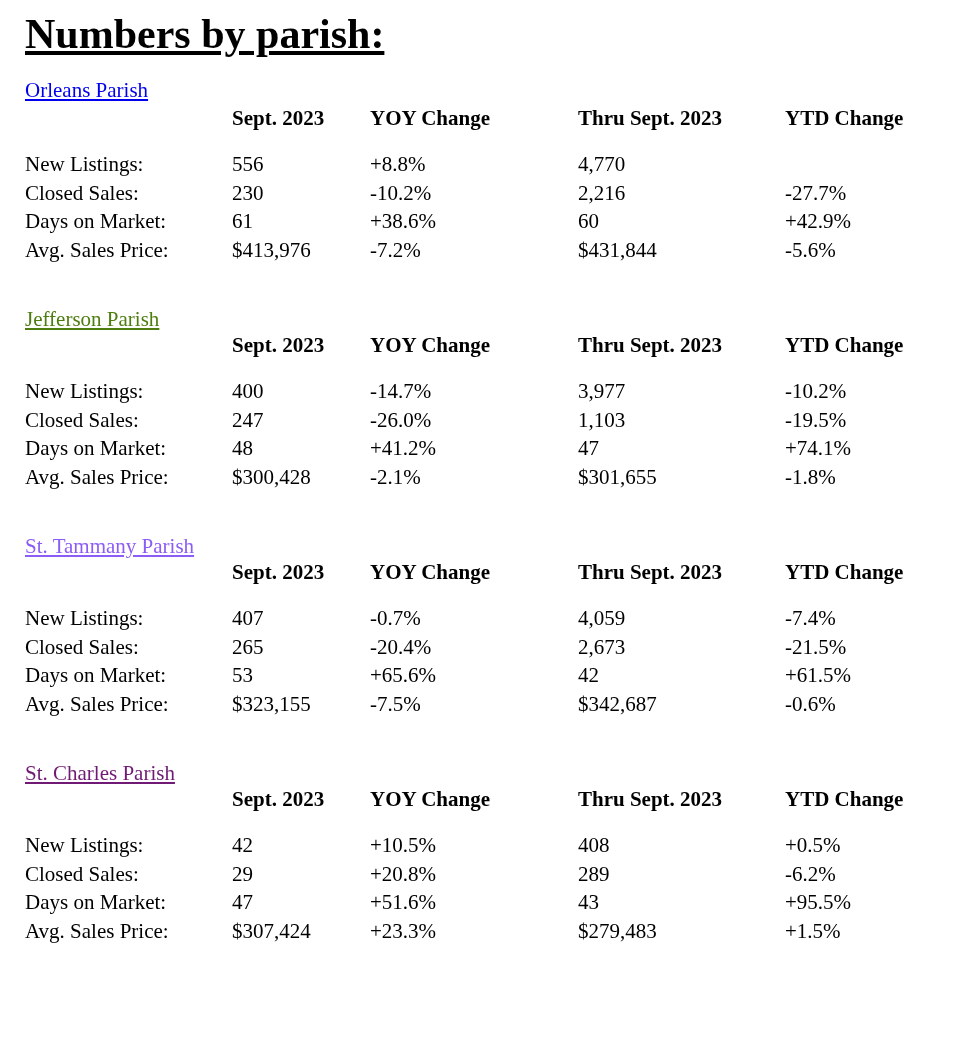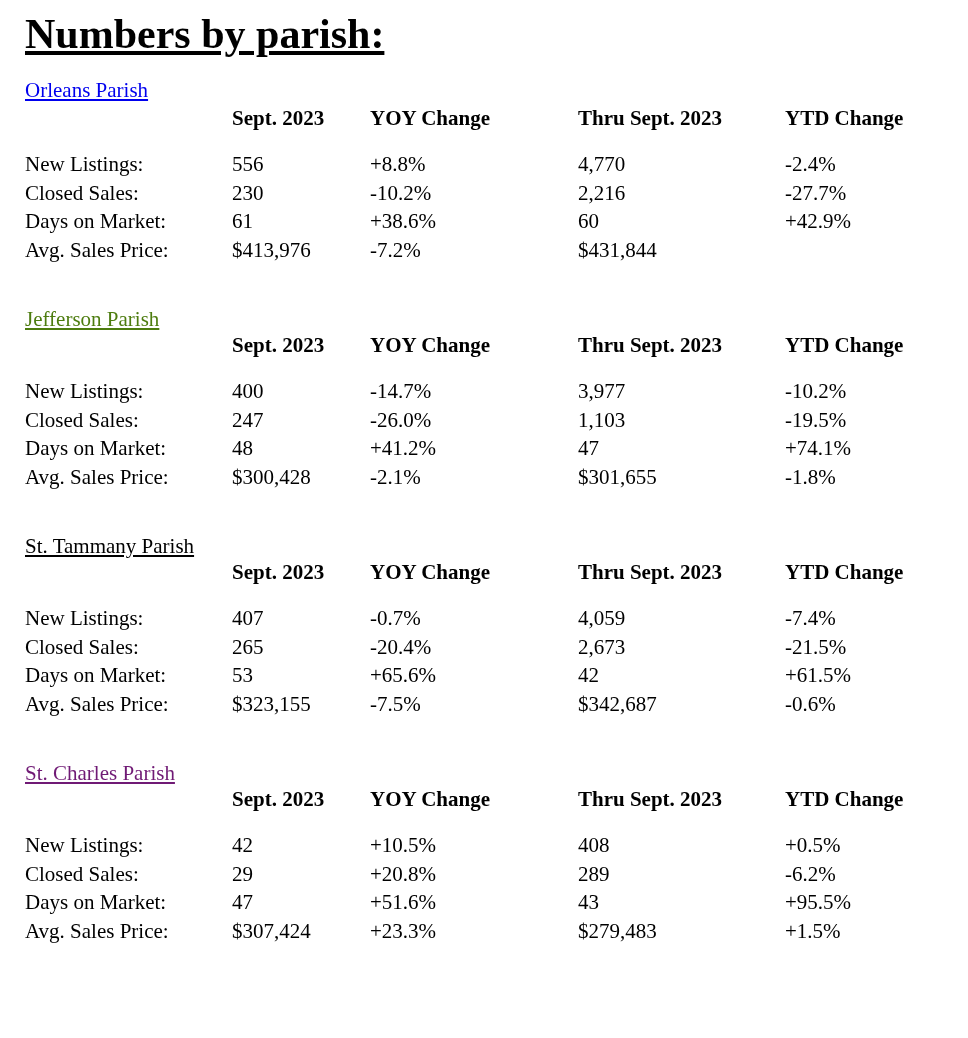--- a/index.html
+++ b/index.html
@@ -56,41 +56,41 @@
     <div class="cell">Sept. 2023</div>
     <div class="cell">YOY Change</div>
     <div class="cell">Thru Sept. 2023</div>
     <div class="cell">YTD Change</div>
   </div>
   <div class="grid data-row">
     <div class="cell label">New Listings:</div>
     <div class="cell">556</div>
     <div class="cell">+8.8%</div>
     <div class="cell">4,770</div>
-    <div class="cell">-2.4%</div>
   </div>
   <div class="grid data-row">
     <div class="cell label">Closed Sales:</div>
     <div class="cell">230</div>
     <div class="cell">-10.2%</div>
     <div class="cell">2,216</div>
     <div class="cell">-27.7%</div>
   </div>
   <div class="grid data-row">
     <div class="cell label">Days on Market:</div>
     <div class="cell">61</div>
     <div class="cell">+38.6%</div>
     <div class="cell">60</div>
     <div class="cell">+42.9%</div>
   </div>
   <div class="grid data-row">
     <div class="cell label">Avg. Sales Price:</div>
     <div class="cell">$413,976</div>
     <div class="cell">-7.2%</div>
     <div class="cell">$431,844</div>
+    <div class="cell">-5.6%</div>
   </div>
 </div>
 
 <div class="section">
   <a class="plink" style="color: #4d7c0f;">Jefferson Parish</a>
   <div class="grid header-row">
     <div class="cell"></div>
     <div class="cell">Sept. 2023</div>
     <div class="cell">YOY Change</div>
     <div class="cell">Thru Sept. 2023</div>
@@ -120,21 +120,21 @@
   <div class="grid data-row">
     <div class="cell label">Avg. Sales Price:</div>
     <div class="cell">$300,428</div>
     <div class="cell">-2.1%</div>
     <div class="cell">$301,655</div>
     <div class="cell">-1.8%</div>
   </div>
 </div>
 
 <div class="section">
-  <a class="plink" style="color: #000000;">St. Tammany Parish</a>
+  <a class="plink" style="color: #8b5cf6;">St. Tammany Parish</a>
   <div class="grid header-row">
     <div class="cell"></div>
     <div class="cell">Sept. 2023</div>
     <div class="cell">YOY Change</div>
     <div class="cell">Thru Sept. 2023</div>
     <div class="cell">YTD Change</div>
   </div>
   <div class="grid data-row">
     <div class="cell label">New Listings:</div>
     <div class="cell">407</div>

